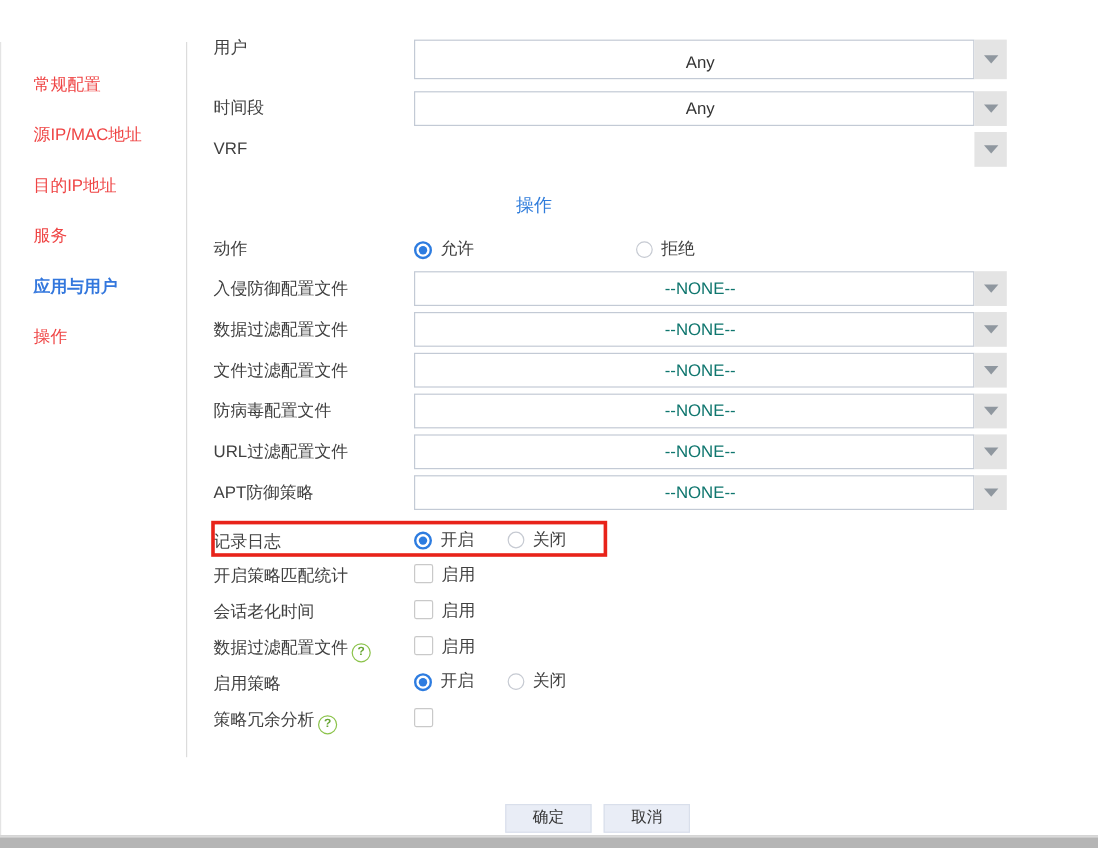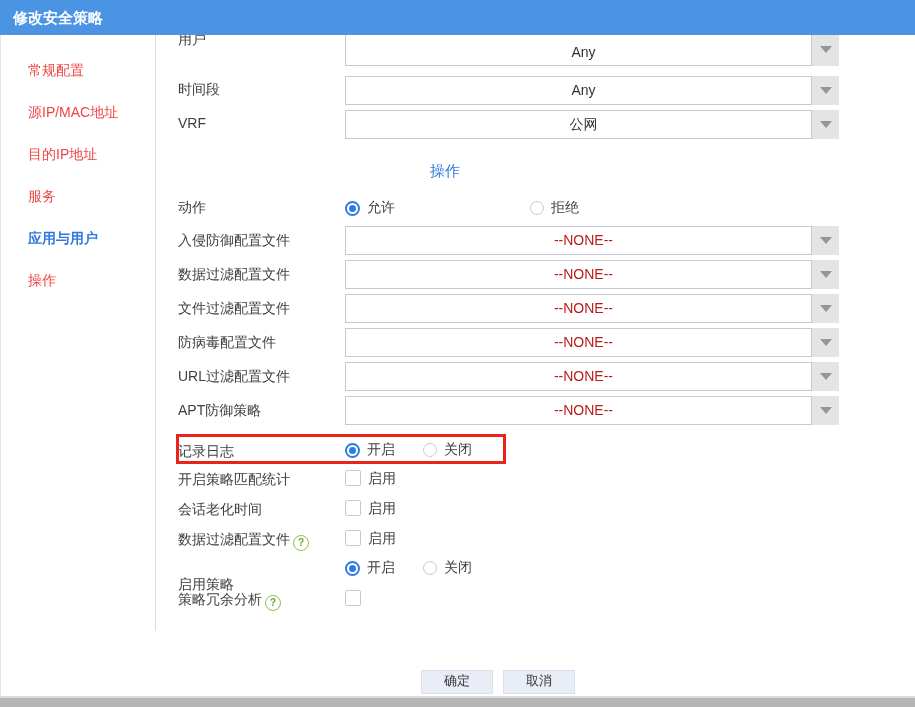--- a/index.html
+++ b/index.html
@@ -8,21 +8,21 @@
   .titlebar{position:absolute;left:0;top:0;width:915px;height:35px;background:#4b94e4;z-index:10;
             color:#fff;font-size:15px;font-weight:bold;line-height:35px;padding-left:13px;box-sizing:border-box;}
   .edge-left{position:absolute;left:0;top:35px;width:1px;height:661px;background:#e4e4e4;}
   .vline{position:absolute;left:155px;top:35px;width:1px;height:596px;background:#dcdcdc;}
   .side-item{position:absolute;left:28px;height:17px;line-height:17px;font-size:14px;color:#ef4444;
              cursor:pointer;white-space:nowrap;}
   .side-item.active{color:#3377dd;font-weight:bold;}
   .flabel{position:absolute;left:178px;height:18px;line-height:18px;font-size:14px;color:#404040;white-space:nowrap;}
   .dd{position:absolute;left:345px;width:455px;height:27px;border:1px solid #c3cad5;background:#fff;
       line-height:27px;padding-left:10px;font-size:14px;color:#333;cursor:pointer;text-align:center;}
-  .dd .none{color:#b91c1c;}
+  .dd .none{color:#0f766e;}
   .dd.clip{height:31px;line-height:36px;}
   .dd-arrow{position:absolute;left:812px;width:27px;height:29px;background:#e4e4e4;display:flex;
             align-items:center;justify-content:center;cursor:pointer;}
   .dd-arrow.clip{height:33px;}
   .tri{width:0;height:0;border-left:6px solid transparent;border-right:6px solid transparent;border-top:7px solid #8f979f;}
   .radio-item{position:absolute;display:flex;align-items:center;height:16px;font-size:14px;color:#404040;cursor:pointer;white-space:nowrap;}
   .rdo{width:14px;height:14px;border-radius:50%;border:1px solid #c6cad2;background:#fff;margin-right:7px;box-sizing:border-box;flex:none;}
   .rdo.sel{width:15px;height:15px;border:2px solid #2d7ce0;position:relative;}
   .rdo.sel::after{content:"";position:absolute;left:2px;top:2px;width:7px;height:7px;border-radius:50%;background:#2d7ce0;}
   .chk{position:absolute;width:14px;height:14px;border:1px solid #c9c9c9;background:#fff;border-radius:2px;cursor:pointer;}
@@ -34,23 +34,20 @@
   .btn{position:absolute;width:72px;height:24px;background:#e9edf6;border:1px solid #d9dfeb;box-sizing:border-box;
        font-size:13px;color:#333;text-align:center;line-height:22px;cursor:pointer;font-family:Liberation Mono, monospace;}
   .bottombar{position:absolute;left:0;top:696px;width:915px;height:11px;background:#b5b5b5;
              border-top:2px solid #dadada;box-sizing:border-box;}
 </style>
 </head>
 <body>
 
 <div class="stage">
 
-  <div class="titlebar">
-    <span>修改安全策略</span>
-  </div>
 
   <div class="edge-left"></div>
   <div class="vline"></div>
 
   <div class="side-item" style="top:62px">常规配置</div>
   <div class="side-item" style="top:104px">源IP/MAC地址</div>
   <div class="side-item" style="top:146px">目的IP地址</div>
   <div class="side-item" style="top:188px">服务</div>
   <div class="side-item active" style="top:230px">应用与用户</div>
   <div class="side-item" style="top:272px">操作</div>
@@ -65,23 +62,20 @@
 
   <div class="flabel" style="top:80px">时间段</div>
   <div class="dd" style="top:76px">
     <span>Any</span>
   </div>
   <div class="dd-arrow" style="top:76px">
     <span class="tri"></span>
   </div>
 
   <div class="flabel" style="top:114px">VRF</div>
-  <div class="dd" style="top:110px">
-    <span>公网</span>
-  </div>
   <div class="dd-arrow" style="top:110px">
     <span class="tri"></span>
   </div>
 
   <div class="section-title">操作</div>
 
   <div class="flabel" style="top:198px">动作</div>
   <div class="radio-item" style="left:345px;top:200px">
     <span class="rdo sel"></span>
     <span>允许</span>
@@ -157,21 +151,21 @@
   <div class="flabel" style="top:500px">会话老化时间</div>
   <div class="chk" style="left:345px;top:500px"></div>
   <div class="chk-label" style="top:500px">启用</div>
 
   <div class="flabel" style="top:530px">
     <span>数据过滤配置文件</span><span class="help">?</span>
   </div>
   <div class="chk" style="left:345px;top:530px"></div>
   <div class="chk-label" style="top:530px">启用</div>
 
-  <div class="flabel" style="top:575px">启用策略</div>
+  <div class="flabel" style="top:560px">启用策略</div>
   <div class="radio-item" style="left:345px;top:560px">
     <span class="rdo sel"></span>
     <span>开启</span>
   </div>
   <div class="radio-item" style="left:423px;top:560px">
     <span class="rdo"></span>
     <span>关闭</span>
   </div>
 
   <div class="flabel" style="top:590px">

